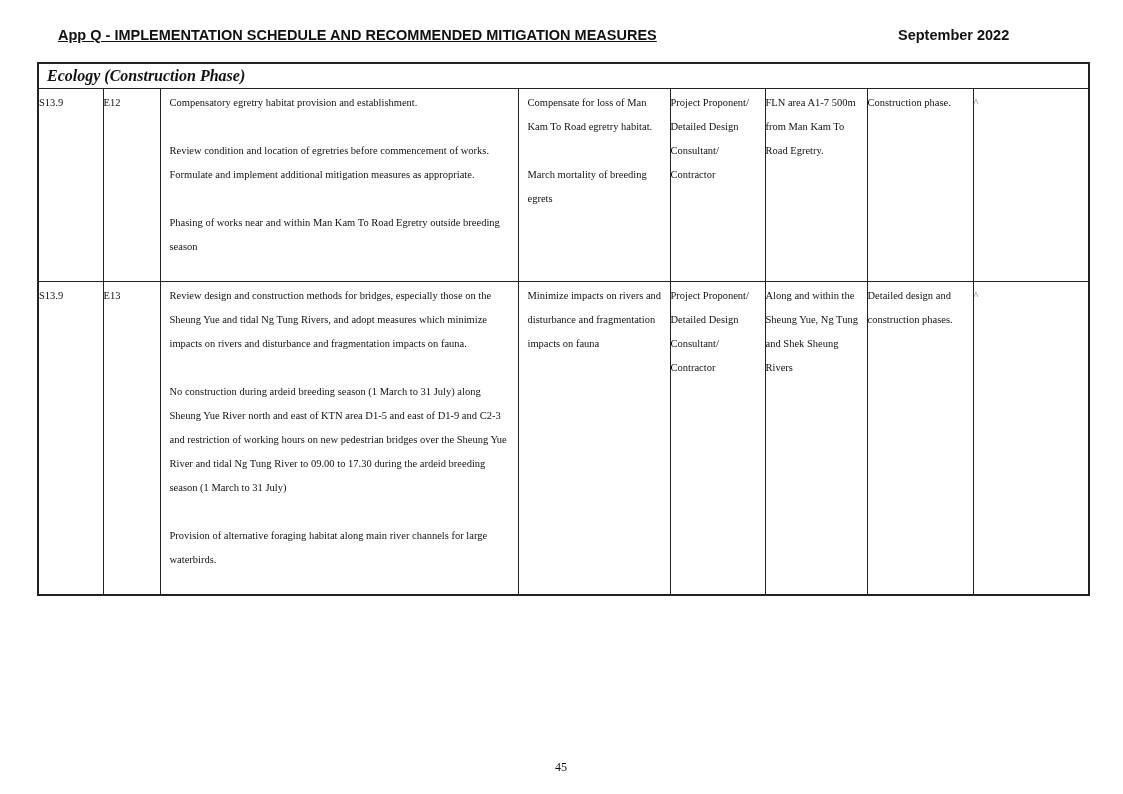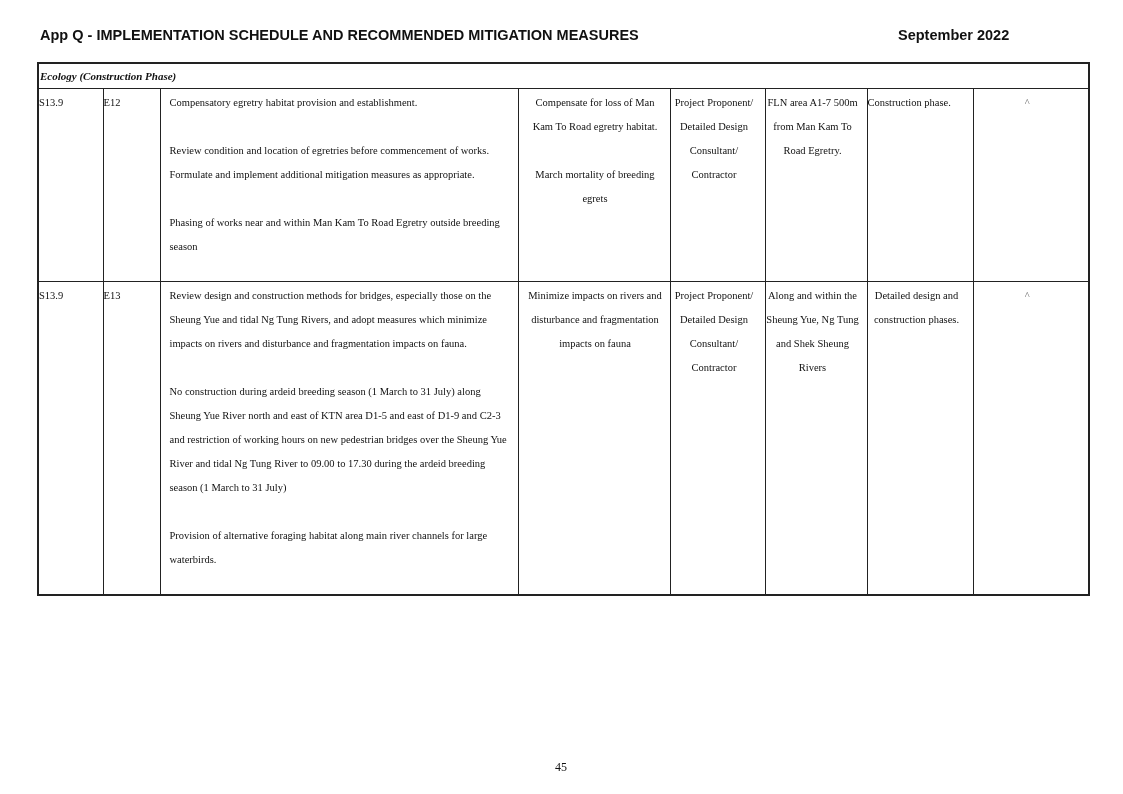--- a/index.html
+++ b/index.html
@@ -1,24 +1,24 @@
 <!DOCTYPE html>
 <html><head>
 <meta charset="utf-8">
 <style>
   html, body { margin: 0; padding: 0; background: #ffffff; }
   body { width: 1123px; height: 794px; position: relative; overflow: hidden; font-family: "Liberation Serif", serif; color: #111; }
   .hdr { position: absolute; top: 27px; font-family: "Liberation Sans", sans-serif; font-weight: bold; font-size: 14.5px; color: #111; }
-  .hdr-left { left: 40px; }
+  .hdr-left { left: 58px; text-decoration: underline; }
   .hdr-right { left: 898px; }
   table.ms { position: absolute; left: 37px; top: 62px; width: 1051px; border-collapse: collapse; table-layout: fixed; }
   table.ms td { border: 1px solid #222; vertical-align: top; font-size: 10.5px; line-height: 24px; padding: 2px 7px 0 0; }
-  table.ms tr.section td { font-style: italic; font-weight: bold; font-size: 11px; line-height: 20px; padding: 2px 1px; border-top: 2px solid #222; }
+  table.ms tr.section td { font-style: italic; font-weight: bold; font-size: 16px; line-height: 20px; padding: 2px 8px; border-top: 2px solid #222; }
   table.ms { border: 2px solid #222; }
-  td.center { text-align: center; }
+  td.center { text-align: left; }
   .para { display: block; margin-left: 9px; }
   .gap { display: block; height: 24px; }
   .pageno { position: absolute; left: 555px; top: 760px; font-size: 12px; font-family: Liberation Serif, serif; }
   .caret { color: #666; }
 </style>
 </head>
 <body>
 
 <div class="hdr hdr-left">App Q - IMPLEMENTATION SCHEDULE AND RECOMMENDED MITIGATION MEASURES</div>
 <div class="hdr hdr-right">September 2022</div>

